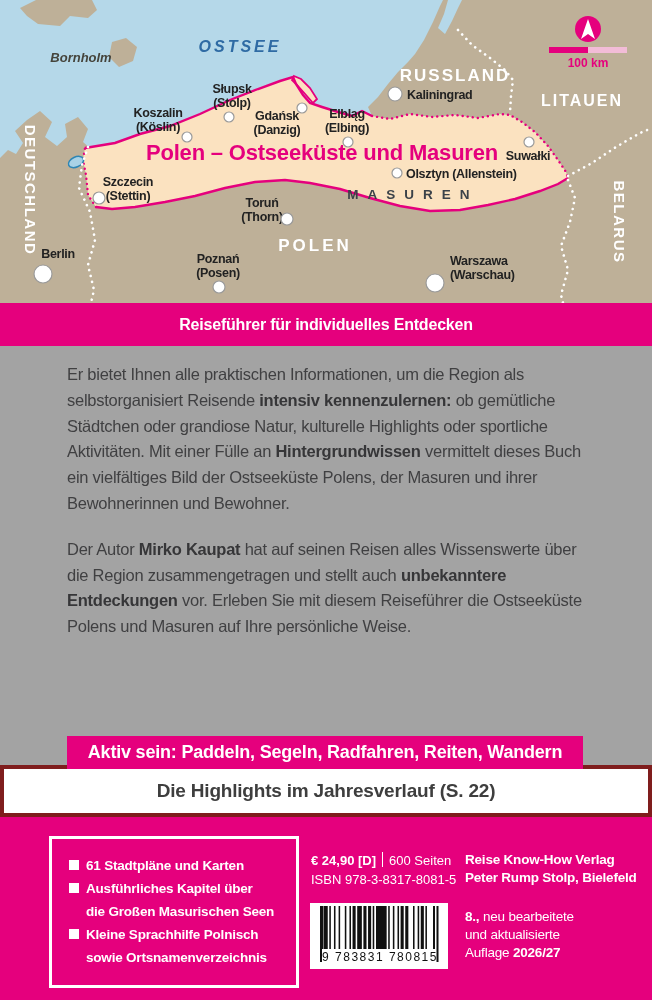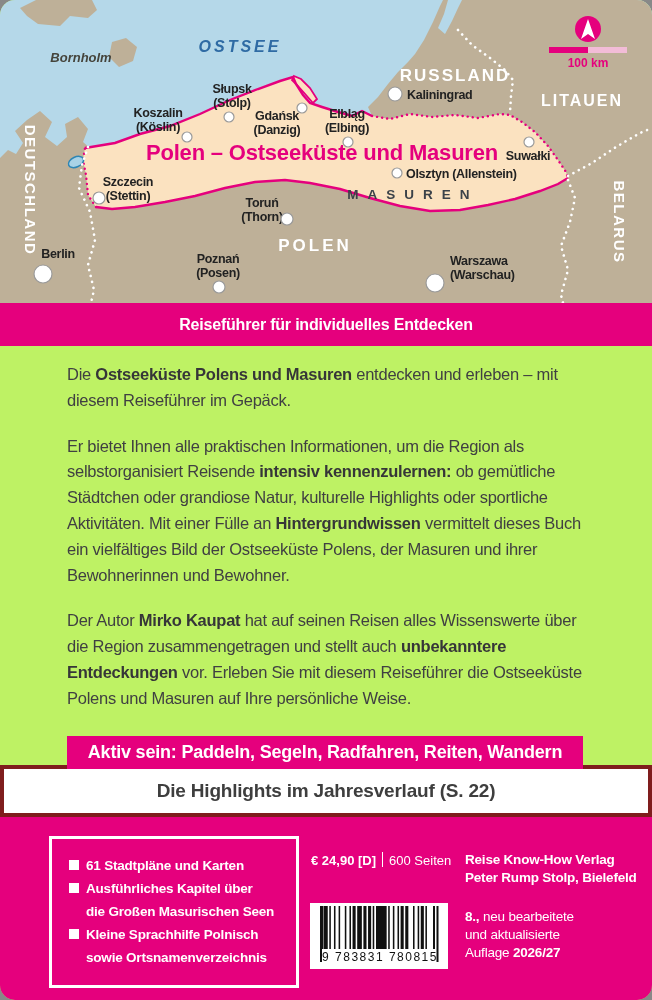--- a/index.html
+++ b/index.html
@@ -1,17 +1,17 @@
 <!DOCTYPE html>
 <html><head>
 <meta charset="utf-8">
 <style>
   html,body{margin:0;padding:0;background:#888;}
-  .page{position:relative;width:652px;height:1000px;background:#bef264;overflow:hidden;
-        font-family:"Liberation Sans",sans-serif;margin:0 auto;border-radius:15px;}
+  .page{position:relative;width:652px;height:1000px;background:#a3a3a3;overflow:hidden;
+        font-family:"Liberation Sans",sans-serif;margin:0 auto;}
   
   .map-wrap{position:absolute;left:0;top:0;width:652px;height:303px;}
   svg text{font-family:"Liberation Sans",sans-serif;}
   .sea-label{font-size:16px;font-weight:700;font-style:italic;fill:#2f6ba4;letter-spacing:3px;}
   .island-label{font-size:13px;font-weight:700;font-style:italic;fill:#45443c;}
   .map-title{font-size:22px;font-weight:700;fill:#e5007d;letter-spacing:-0.2px;}
   .masuren-label{font-size:13.5px;font-weight:700;fill:#3b4249;letter-spacing:9px;}
   .country-label{font-weight:700;fill:#ffffff;}
   .city-label{font-size:12.5px;font-weight:700;fill:#222222;letter-spacing:-0.3px;}
   .scale-label{font-size:12px;font-weight:700;fill:#e5007d;}
@@ -162,21 +162,20 @@
           </g>
         </g>
   </svg>
   </div>
 
   <div class="banner1">
     <span>Reiseführer für individuelles Entdecken</span>
   </div>
 
   <div class="bodytext">
-      <p><span>Die </span><b>Ostseeküste Polens und Masuren</b><span> entdecken und erleben – mit diesem Reiseführer im Gepäck.</span></p>
       <p><span>Er bietet Ihnen alle praktischen Informationen, um die Region als selbstorganisiert Reisende </span><b>intensiv kennenzulernen:</b><span> ob gemütliche Städtchen oder grandiose Natur, kulturelle Highlights oder sportliche Aktivitäten. Mit einer Fülle an </span><b>Hintergrundwissen</b><span> vermittelt dieses Buch ein vielfältiges Bild der Ostseeküste Polens, der Masuren und ihrer Bewohnerinnen und Bewohner.</span></p>
       <p><span>Der Autor </span><b>Mirko Kaupat</b><span> hat auf seinen Reisen alles Wissenswerte über die Region zusammengetragen und stellt auch </span><b>unbekanntere Entdeckungen</b><span> vor. Erleben Sie mit diesem Reiseführer die Ostseeküste Polens und Masuren auf Ihre persönliche Weise.</span></p>
     </div>
 
   <div class="aktiv-banner">
     <span>Aktiv sein: Paddeln, Segeln, Radfahren, Reiten, Wandern</span>
   </div>
 
   <div class="highlights-band">
     <span>Die Highlights im Jahresverlauf (S. 22)</span>
@@ -193,20 +192,21 @@
           <span class="feat-text">Ausführliches Kapitel über<br>die Großen Masurischen Seen</span>
         </div>
         <div class="feat">
           <span class="sq"></span>
           <span class="feat-text">Kleine Sprachhilfe Polnisch<br>sowie Ortsnamenverzeichnis</span>
         </div>
       </div>
 
     <div class="price-block">
       <div><span class="price">€ 24,90 [D]</span><span class="vsep"></span><span>600 Seiten</span></div>
+      <div>ISBN 978-3-8317-8081-5</div>
     </div>
 
     <svg class="barcode" viewBox="0 0 138 66">
       <rect x="0" y="0" width="138" height="66" fill="#ffffff"></rect>
       <g id="barcode-bars" fill="#111111">
           <rect x="10.00" y="3" width="3.10" height="43"></rect>
           <rect x="14.65" y="3" width="3.10" height="43"></rect>
           <rect x="19.30" y="3" width="1.55" height="43"></rect>
           <rect x="23.95" y="3" width="1.55" height="43"></rect>
           <rect x="28.60" y="3" width="1.55" height="43"></rect>

